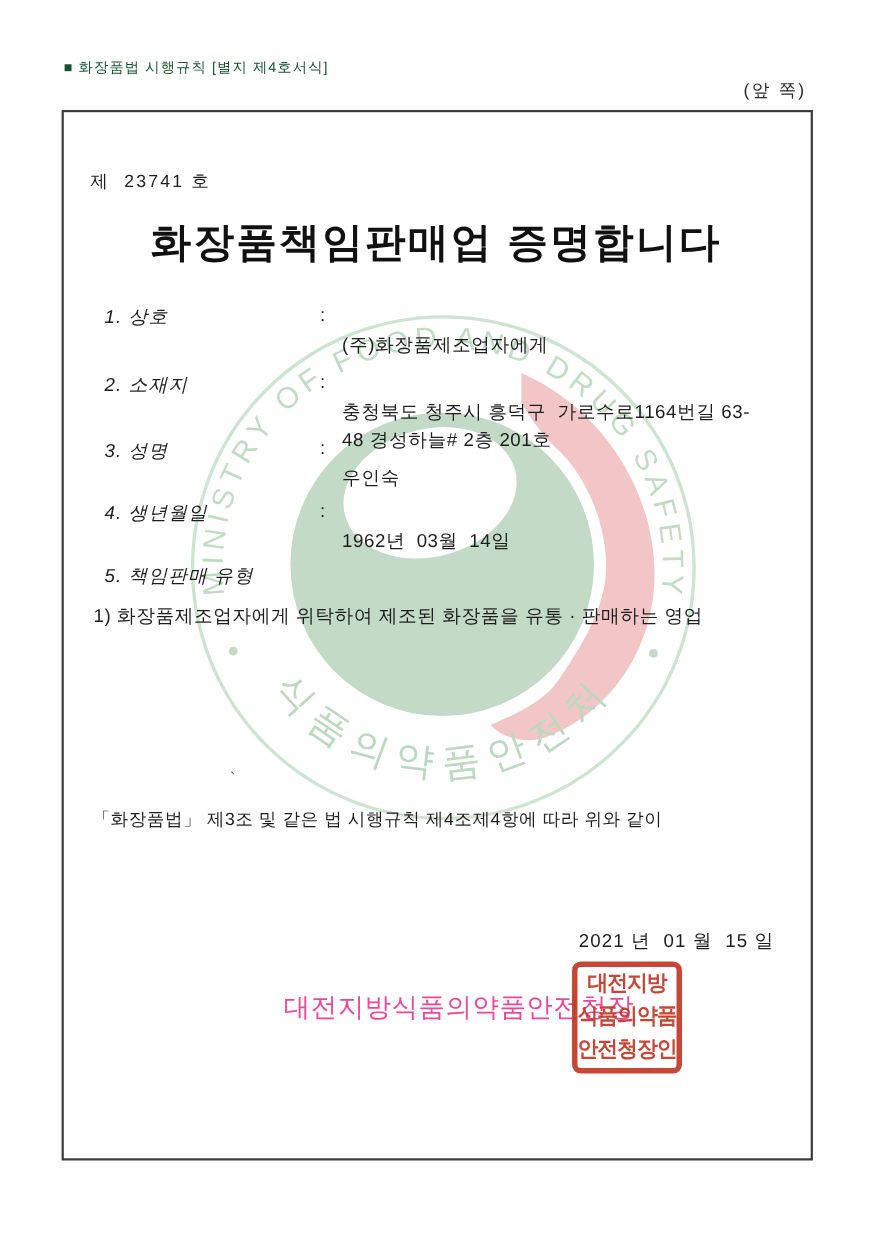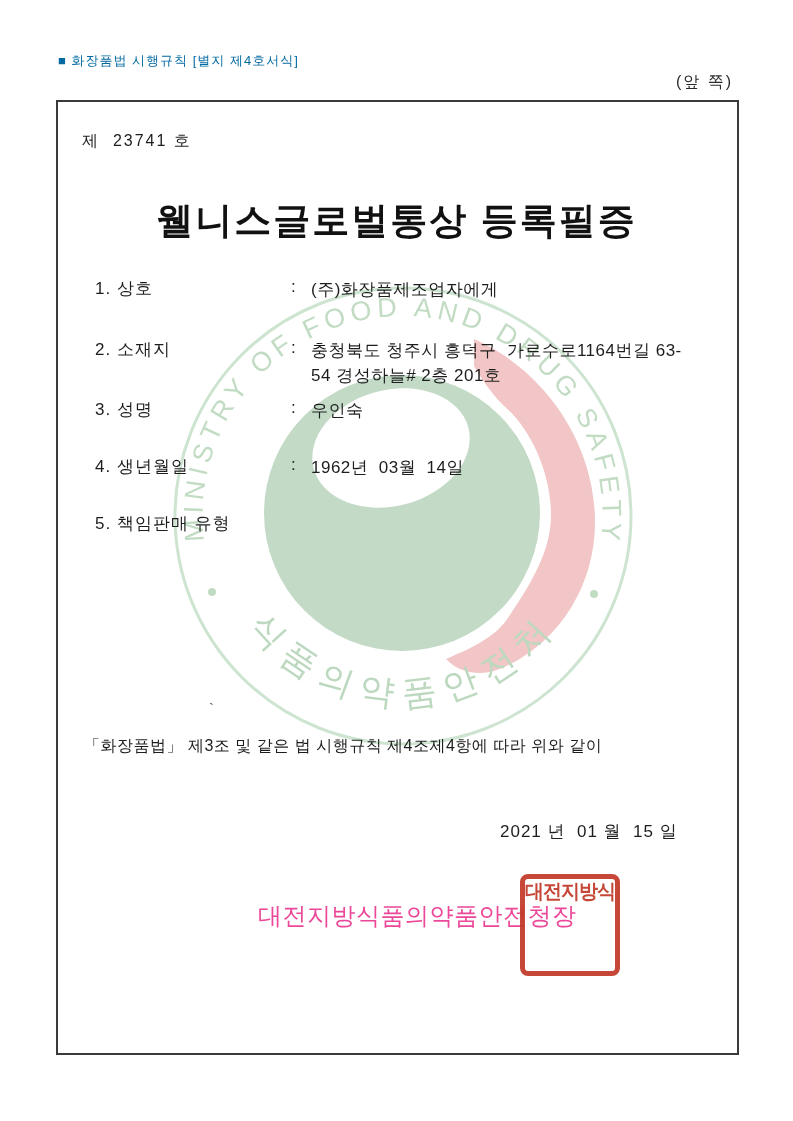--- a/index.html
+++ b/index.html
@@ -2,40 +2,40 @@
 <html><head>
 <meta charset="utf-8">
 <style>
   html,body{margin:0;padding:0;background:#fff;}
   .page{
     position:relative;width:793px;height:1121px;background:#ffffff;
     font-family:"Liberation Sans","DejaVu Sans",sans-serif;color:#1d1d1d;
     overflow:hidden;
   }
   .abs{position:absolute;}
-  .pre{white-space:pre;}
+  .pre{white-space:pre;margin-top:24px;}
   .watermark{position:absolute;left:0;top:0;z-index:0;}
   .content{position:absolute;left:0;top:0;width:100%;height:100%;z-index:1;}
-  .header-note{left:58px;top:52px;font-size:13px;letter-spacing:1px;color:#0369a1;}
+  .header-note{left:58px;top:52px;font-size:13px;letter-spacing:1px;color:#14532d;}
   .page-side{left:676px;top:72px;font-size:16px;letter-spacing:2px;color:#2a2a2a;}
   .cert-box{left:56px;top:100px;width:679px;height:951px;border:2px solid #3a3a3a;}
   .doc-no{left:82px;top:131px;font-size:16px;letter-spacing:2px;}
   .cert-title{left:56px;top:196px;width:681px;text-align:center;font-size:37px;font-weight:800;letter-spacing:2px;color:#111;}
-  .field-label{left:95px;font-size:17px;letter-spacing:1px;}
+  .field-label{left:95px;font-size:17px;letter-spacing:1px;font-style:italic;}
   .field-colon{left:291px;font-size:17px;}
   .field-value{left:311px;font-size:17px;letter-spacing:0.5px;line-height:25px;}
   .sub-item{left:85px;top:548px;font-size:17px;letter-spacing:0.5px;}
   .speck{left:209px;top:700px;font-size:15px;color:#555;}
   .statement{left:84px;top:733px;font-size:16px;letter-spacing:0.5px;line-height:26px;}
-  .issue-date{left:500px;top:820px;width:230px;text-align:left;font-size:17px;letter-spacing:1px;}
+  .issue-date{left:500px;top:820px;width:230px;text-align:center;font-size:17px;letter-spacing:1px;}
   .issuer{left:215px;top:900px;font-size:24px;letter-spacing:0.5px;color:#ec4899;margin-left:43px;}
   .seal{
     left:520px;top:874px;width:100px;height:102px;box-sizing:border-box;
     border:5px solid #c23a29;border-radius:8px;overflow:hidden;
-    display:flex;flex-direction:row;justify-content:space-evenly;
+    display:flex;flex-direction:column;justify-content:space-evenly;
     opacity:0.93;background:rgba(255,255,255,0);
   }
   .seal-row{
     text-align:center;color:#c23a29;font-weight:bold;font-size:19px;
     letter-spacing:-1px;line-height:28px;transform:scaleY(1.05);white-space:nowrap;
   }
 </style>
 </head>
 <body>
 
@@ -75,40 +75,41 @@
 
   <div class="content">
 
     <div class="abs header-note">■ 화장품법 시행규칙 [별지 제4호서식]</div>
     <div class="abs page-side">(앞 쪽)</div>
 
     <div class="abs cert-box"></div>
 
     <div class="abs doc-no pre">제  23741 호</div>
 
-    <div class="abs cert-title">웰니스글로벌통상 등록필증</div>
+    <div class="abs cert-title">화장품책임판매업 증명합니다</div>
 
     <div class="abs field-label" style="top:277px">1. 상호</div>
     <div class="abs field-colon" style="top:277px">:</div>
     <div class="abs field-value pre" style="top:277px">(주)화장품제조업자에게</div>
 
     <div class="abs field-label" style="top:338px">2. 소재지</div>
     <div class="abs field-colon" style="top:338px">:</div>
     <div class="abs field-value pre" style="top:338px">충청북도 청주시 흥덕구  가로수로1164번길 63-</div>
-    <div class="abs field-value pre" style="top:363px">54 경성하늘# 2층 201호</div>
+    <div class="abs field-value pre" style="top:363px">48 경성하늘# 2층 201호</div>
 
     <div class="abs field-label" style="top:398px">3. 성명</div>
     <div class="abs field-colon" style="top:398px">:</div>
     <div class="abs field-value pre" style="top:398px">우인숙</div>
 
     <div class="abs field-label" style="top:455px">4. 생년월일</div>
     <div class="abs field-colon" style="top:455px">:</div>
     <div class="abs field-value pre" style="top:455px">1962년  03월  14일</div>
 
     <div class="abs field-label" style="top:512px">5. 책임판매 유형</div>
+    <div class="abs sub-item">1) 화장품제조업자에게 위탁하여 제조된 화장품을 유통 · 판매하는 영업</div>
 
     <div class="abs speck">`</div>
 
     <div class="abs statement">
       <div>「화장품법」  제3조 및 같은 법 시행규칙 제4조제4항에 따라 위와 같이</div>
     </div>
 
     <div class="abs issue-date pre">2021 년  01 월  15 일</div>
 
     <div class="abs issuer">대전지방식품의약품안전청장</div>

